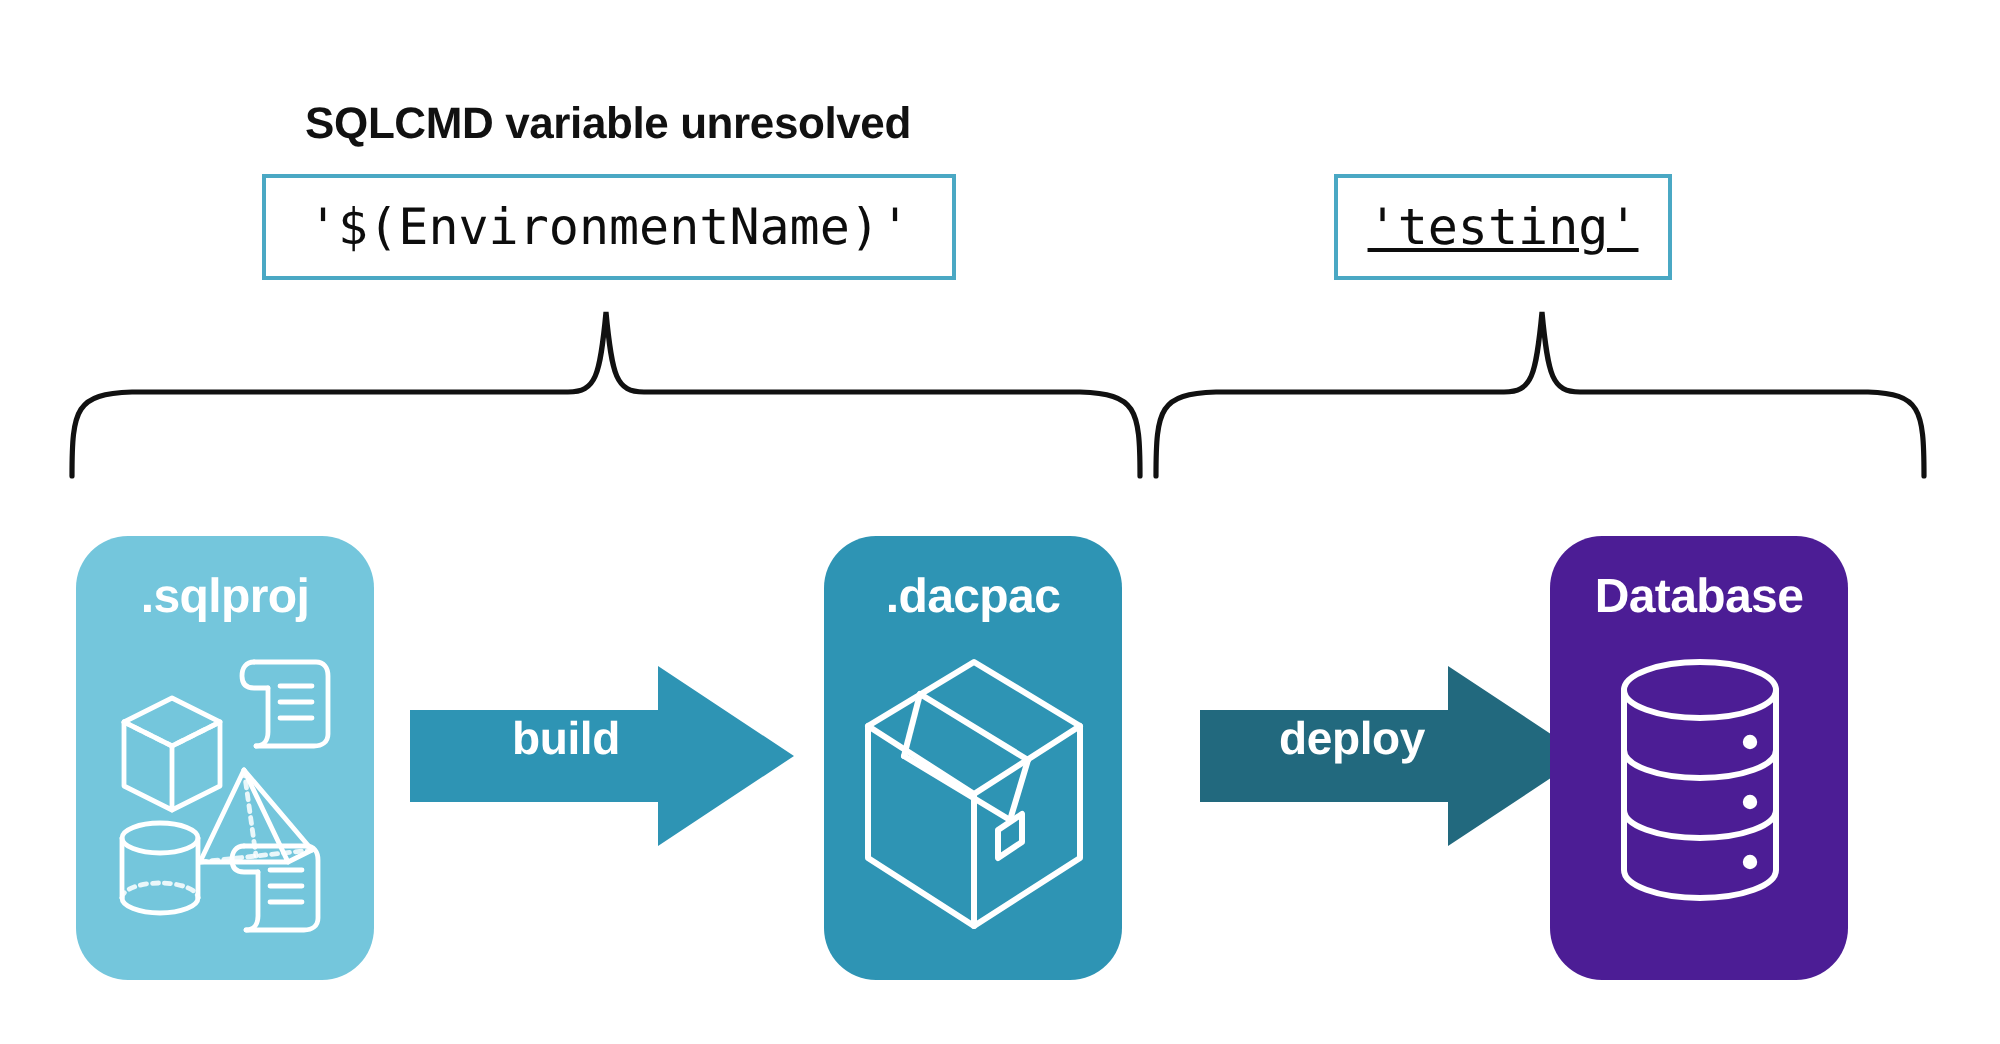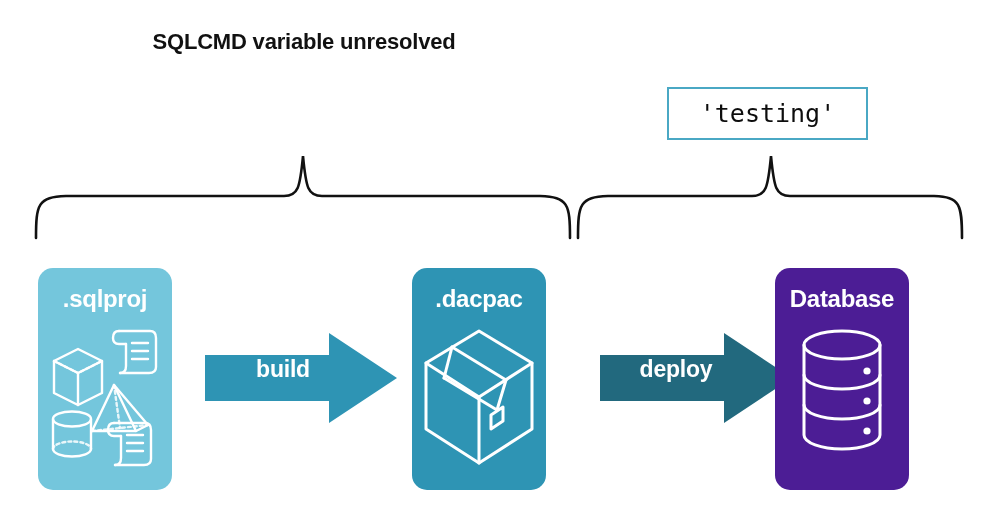--- a/index.html
+++ b/index.html
@@ -15,53 +15,54 @@
   
   .group-title{
     position:absolute;
     font-weight:bold;
     font-size:22px;
     color:#111111;
     letter-spacing:-0.2px;
     text-align:center;
     white-space:nowrap;
     transform:translateX(-50%);
+    margin-top:20px;
   }
   #title-left{left:304px;top:29px;}
   #title-right{left:767px;top:29px;}
 
   
   .code-box{
     position:absolute;
     background:#ffffff;
     border:2px solid #4aa8c4;
     box-sizing:border-box;
     display:flex;
     align-items:center;
     justify-content:center;
     font-family:"DejaVu Sans Mono", monospace;
     font-size:25px;
     color:#0d0d0d;
     white-space:nowrap;
   }
   #code-left{left:131px;top:87px;width:347px;height:53px;}
-  #code-right{left:667px;top:87px;width:201px;height:53px;}
+  #code-right{left:667px;top:87px;width:169px;height:53px;text-decoration:underline;}
 
   
   .brace{position:absolute;top:150px;}
   #brace-left{left:26px;}
   #brace-right{left:568px;}
 
   
   .stage-box{
     position:absolute;
     top:268px;
-    width:134px;
+    width:149px;
     height:222px;
-    border-radius:15px;
+    border-radius:26px;
     box-sizing:border-box;
   }
   #box-sqlproj{left:38px;background:#74c6dc;}
   #box-dacpac{left:412px;background:#2e94b4;}
   #box-database{left:775px;background:#4c1d95;}
 
   .box-label{
     position:absolute;
     top:17px;left:0;right:0;
     text-align:center;
@@ -95,20 +96,21 @@
   #label-deploy{left:676px;}
 </style>
 </head>
 <body>
 
 <div id="stage">
 
   <div class="group-title" id="title-left">SQLCMD variable unresolved</div>
 
 
+  <div class="code-box" id="code-left">'$(EnvironmentName)'</div>
 
   <div class="code-box" id="code-right">'testing'</div>
 
   <svg class="brace" id="brace-left" width="552" height="100" viewBox="0 0 552 100">
     <path d="M 10,88 C 10,54 12,47 40,46 L 258,46 C 272,46 274,38 277,6
              C 280,38 282,46 296,46 L 514,46 C 542,47 544,54 544,88" fill="none" stroke="#111111" stroke-width="2.6" stroke-linecap="round"></path>
   </svg>
 
   <svg class="brace" id="brace-right" width="404" height="100" viewBox="0 0 404 100">
     <path d="M 10,88 C 10,54 12,47 40,46 L 184,46 C 198,46 200,38 203,6

